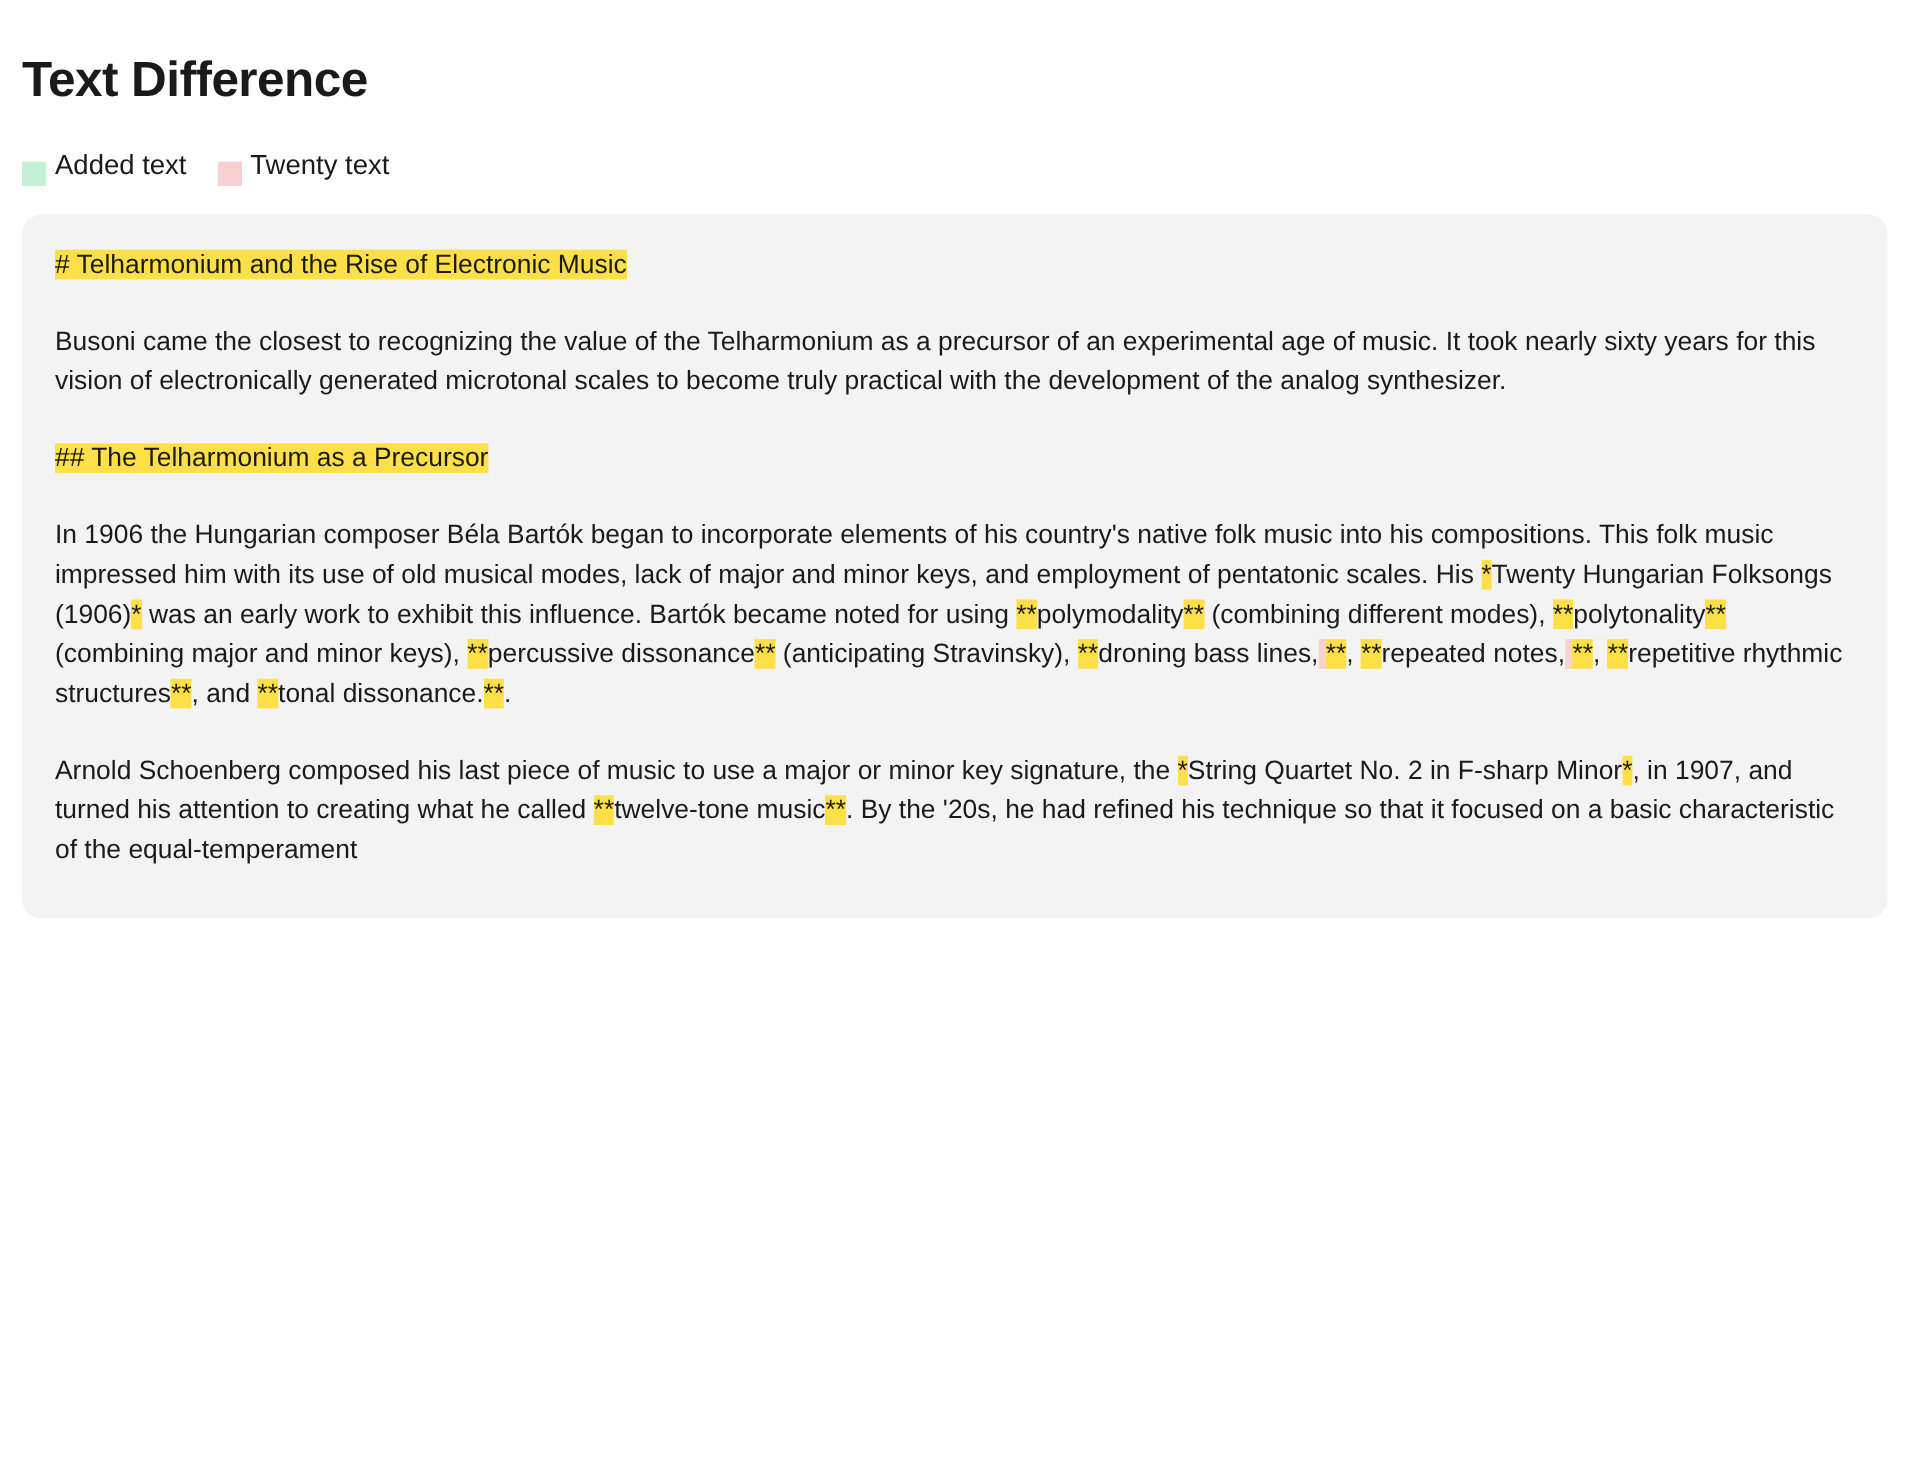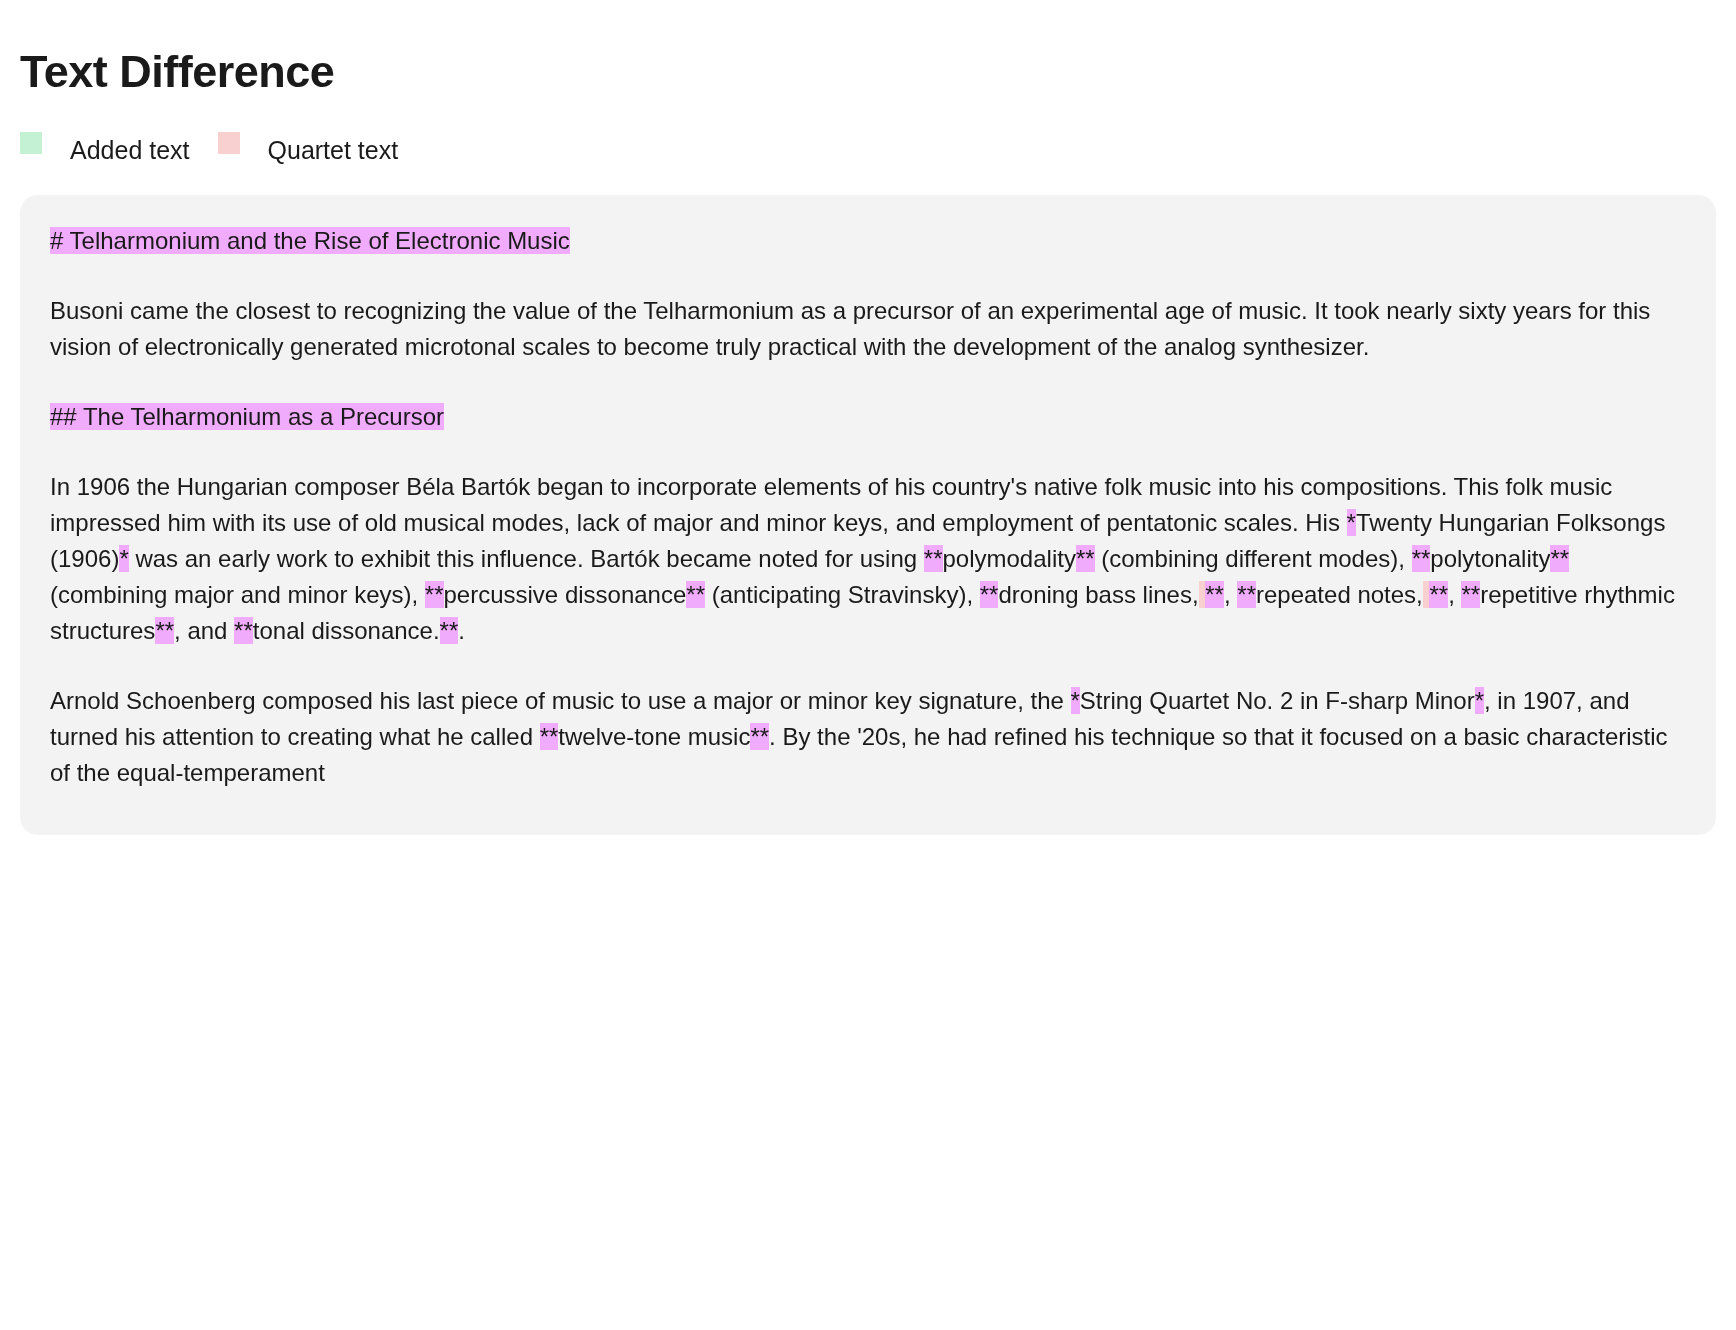--- a/index.html
+++ b/index.html
@@ -20,55 +20,55 @@
   }
   .legend {
     display: flex;
     align-items: center;
     gap: 28px;
     margin-bottom: 26px;
     font-size: 25px;
   }
   .legend-item {
     display: flex;
-    align-items: flex-start;
-    gap: 28px;
+    align-items: flex-end;
+    gap: 8px;
   }
   .swatch {
     width: 22px;
     height: 22px;
     display: inline-block;
   }
   .swatch-added { background: #c4f0d4; }
   .swatch-deleted { background: #f9d0d0; }
   .diff-body {
     background: #f3f3f3;
     border-radius: 18px;
     padding: 28px 30px;
   }
   .diff-body p {
     margin: 0 0 34px 0;
   }
   .diff-body p:last-child { margin-bottom: 16px; }
-  .added { background: #f0abfc; }
+  .added { background: #fde047; }
   .deleted { background: #f9d0d0; }
 </style>
 </head>
 <body>
 
 <h1 class="page-title">Text Difference</h1>
 
 <div class="legend">
   <div class="legend-item">
     <span class="swatch swatch-added"></span>
     <span>Added text</span>
   </div>
   <div class="legend-item">
     <span class="swatch swatch-deleted"></span>
-    <span>Quartet text</span>
+    <span>Twenty text</span>
   </div>
 </div>
 
 <div class="diff-body" id="diff-body">
     <p><span class="added"># Telharmonium and the Rise of Electronic Music</span></p>
     <p><span>Busoni came the closest to recognizing the value of the Telharmonium as a precursor of an experimental age of music. It took nearly sixty years for this vision of electronically generated microtonal scales to become truly practical with the development of the analog synthesizer.</span></p>
     <p><span class="added">## The Telharmonium as a Precursor</span></p>
     <p><span>In 1906 the Hungarian composer Béla Bartók began to incorporate elements of his country's native folk music into his compositions. This folk music impressed him with its use of old musical modes, lack of major and minor keys, and employment of pentatonic scales. His </span><span class="added">*</span><span>Twenty Hungarian Folksongs (1906)</span><span class="added">*</span><span> was an early work to exhibit this influence. Bartók became noted for using </span><span class="added">**</span><span>polymodality</span><span class="added">**</span><span> (combining different modes), </span><span class="added">**</span><span>polytonality</span><span class="added">**</span><span> (combining major and minor keys), </span><span class="added">**</span><span>percussive dissonance</span><span class="added">**</span><span> (anticipating Stravinsky), </span><span class="added">**</span><span>droning bass lines,</span><span class="deleted"> </span><span class="added">**</span><span>, </span><span class="added">**</span><span>repeated notes,</span><span class="deleted"> </span><span class="added">**</span><span>, </span><span class="added">**</span><span>repetitive rhythmic structures</span><span class="added">**</span><span>, and </span><span class="added">**</span><span>tonal dissonance.</span><span class="added">**</span><span>.</span></p>
     <p><span>Arnold Schoenberg composed his last piece of music to use a major or minor key signature, the </span><span class="added">*</span><span>String Quartet No. 2 in F-sharp Minor</span><span class="added">*</span><span>, in 1907, and turned his attention to creating what he called </span><span class="added">**</span><span>twelve-tone music</span><span class="added">**</span><span>. By the '20s, he had refined his technique so that it focused on a basic characteristic of the equal-temperament </span></p>
   </div>

